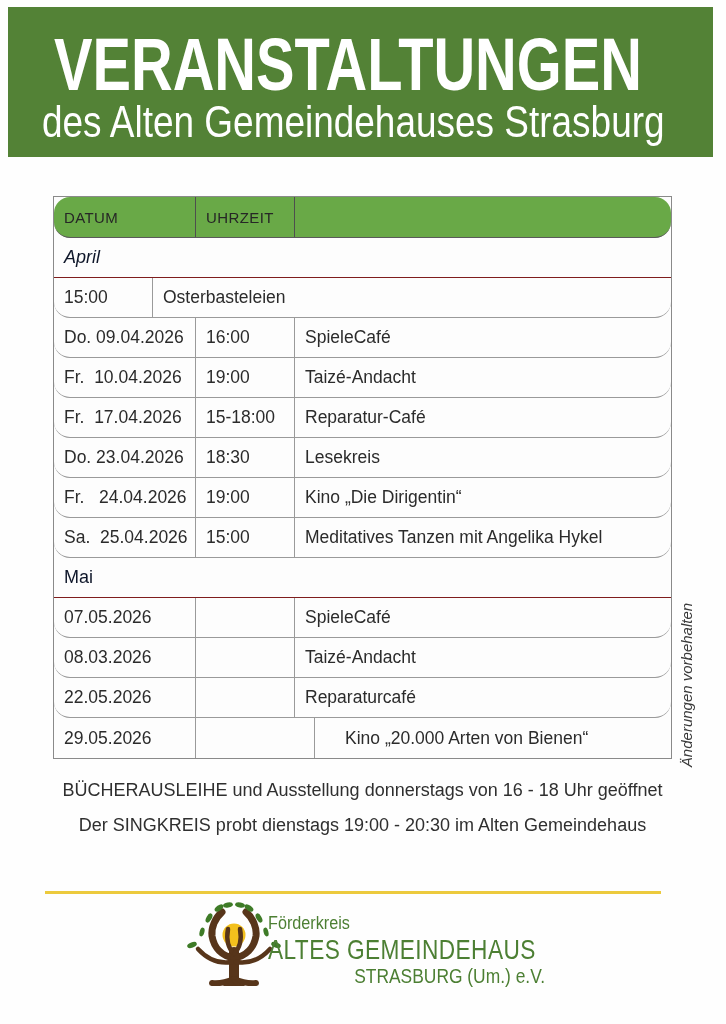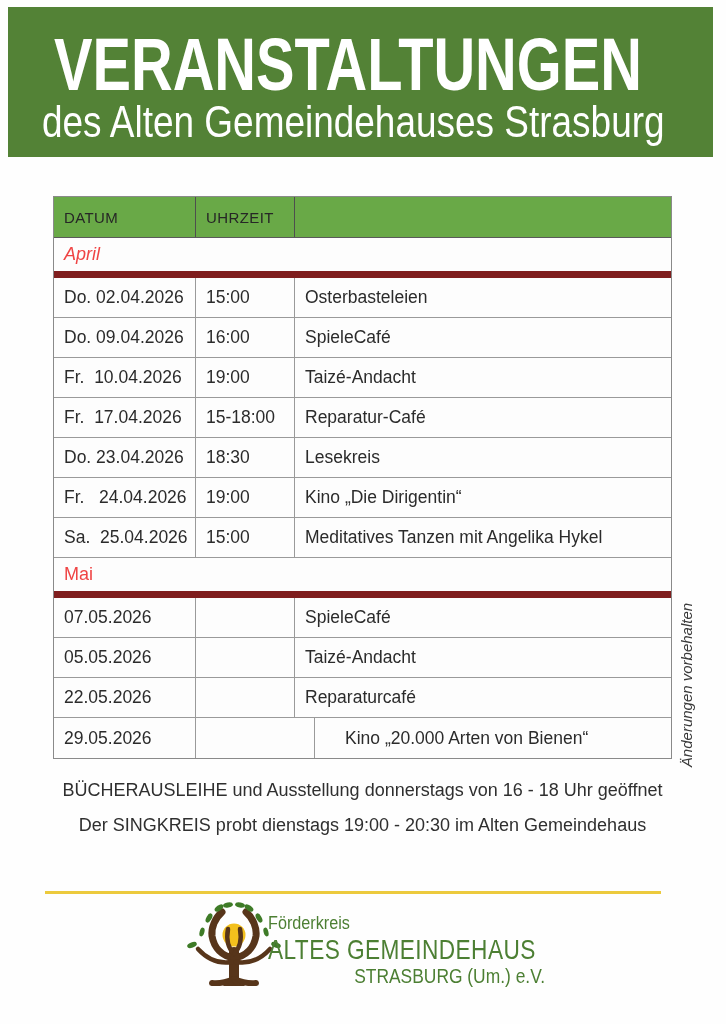--- a/index.html
+++ b/index.html
@@ -16,30 +16,30 @@
     line-height:1; white-space:nowrap; transform:scaleX(0.78); transform-origin:left top;
     letter-spacing:0px;
   }
   .banner-sub {
     position:absolute; left:34px; top:93px; color:#fff; font-size:44px; font-weight:400;
     line-height:1; white-space:nowrap; transform:scaleX(0.84); transform-origin:left top;
   }
 
   
   .event-table { position:absolute; left:53px; top:196px; width:619px; border:1px solid #8a8a8a; background:#fdfdfd; }
-  .trow { display:flex; height:40px; border-bottom:1px solid #9a9a9a; }
+  .trow { display:flex; height:40px; border-bottom:1px solid #9a9a9a;border-radius:16px; }
   .trow:last-child { border-bottom:none;gap:20px; }
   .thead { height:41px; background:#69a947; border-bottom:1px solid #5a5a5a; }
   .cell { display:flex; align-items:center; padding-left:10px; font-size:17.5px; color:#2b2b2b; }
   .c-date { width:142px; border-right:1px solid #9a9a9a; white-space:pre; }
   .c-time { width:99px; border-right:1px solid #9a9a9a; }
   .c-event { flex:1; }
   .thead .cell { font-size:15px; color:#262626; letter-spacing:0.4px; font-weight:400; }
   .thead .c-date, .thead .c-time { border-right:1px solid #4e4e4e; }
-  .section-row { display:flex; align-items:center; height:40px; border-bottom:7px solid #7f1d1d; padding-left:10px; font-size:18px; color:#ef4444; }
+  .section-row { display:flex; align-items:center; height:40px; border-bottom:1px solid #7f1d1d; padding-left:10px; font-size:18px; color:#0f172a; }
   .section-row.italic { font-style:italic; }
 
   
   .side-note {
     position:absolute; left:686px; top:685px; transform:translate(-50%,-50%) rotate(-90deg);
     font-style:italic; font-size:15px; color:#3a3a3a; white-space:nowrap;
   }
 
   
   .notes { position:absolute; left:53px; top:780px; width:619px; text-align:center; color:#2f2f2f; }
@@ -67,21 +67,20 @@
 
   <div class="event-table">
     <div class="trow thead">
       <div class="cell c-date">DATUM</div>
       <div class="cell c-time">UHRZEIT</div>
     </div>
 
     <div class="section-row italic">April</div>
 
     <div class="trow">
-      <div class="cell c-date">Do. 02.04.2026</div>
       <div class="cell c-time">15:00</div>
       <div class="cell c-event">Osterbasteleien</div>
     </div>
     <div class="trow">
       <div class="cell c-date">Do. 09.04.2026</div>
       <div class="cell c-time">16:00</div>
       <div class="cell c-event">SpieleCafé</div>
     </div>
     <div class="trow">
       <div class="cell c-date">Fr.  10.04.2026</div>
@@ -110,21 +109,21 @@
     </div>
 
     <div class="section-row">Mai</div>
 
     <div class="trow">
       <div class="cell c-date">07.05.2026</div>
       <div class="cell c-time"></div>
       <div class="cell c-event">SpieleCafé</div>
     </div>
     <div class="trow">
-      <div class="cell c-date">05.05.2026</div>
+      <div class="cell c-date">08.03.2026</div>
       <div class="cell c-time"></div>
       <div class="cell c-event">Taizé-Andacht</div>
     </div>
     <div class="trow">
       <div class="cell c-date">22.05.2026</div>
       <div class="cell c-time"></div>
       <div class="cell c-event">Reparaturcafé</div>
     </div>
     <div class="trow">
       <div class="cell c-date">29.05.2026</div>

